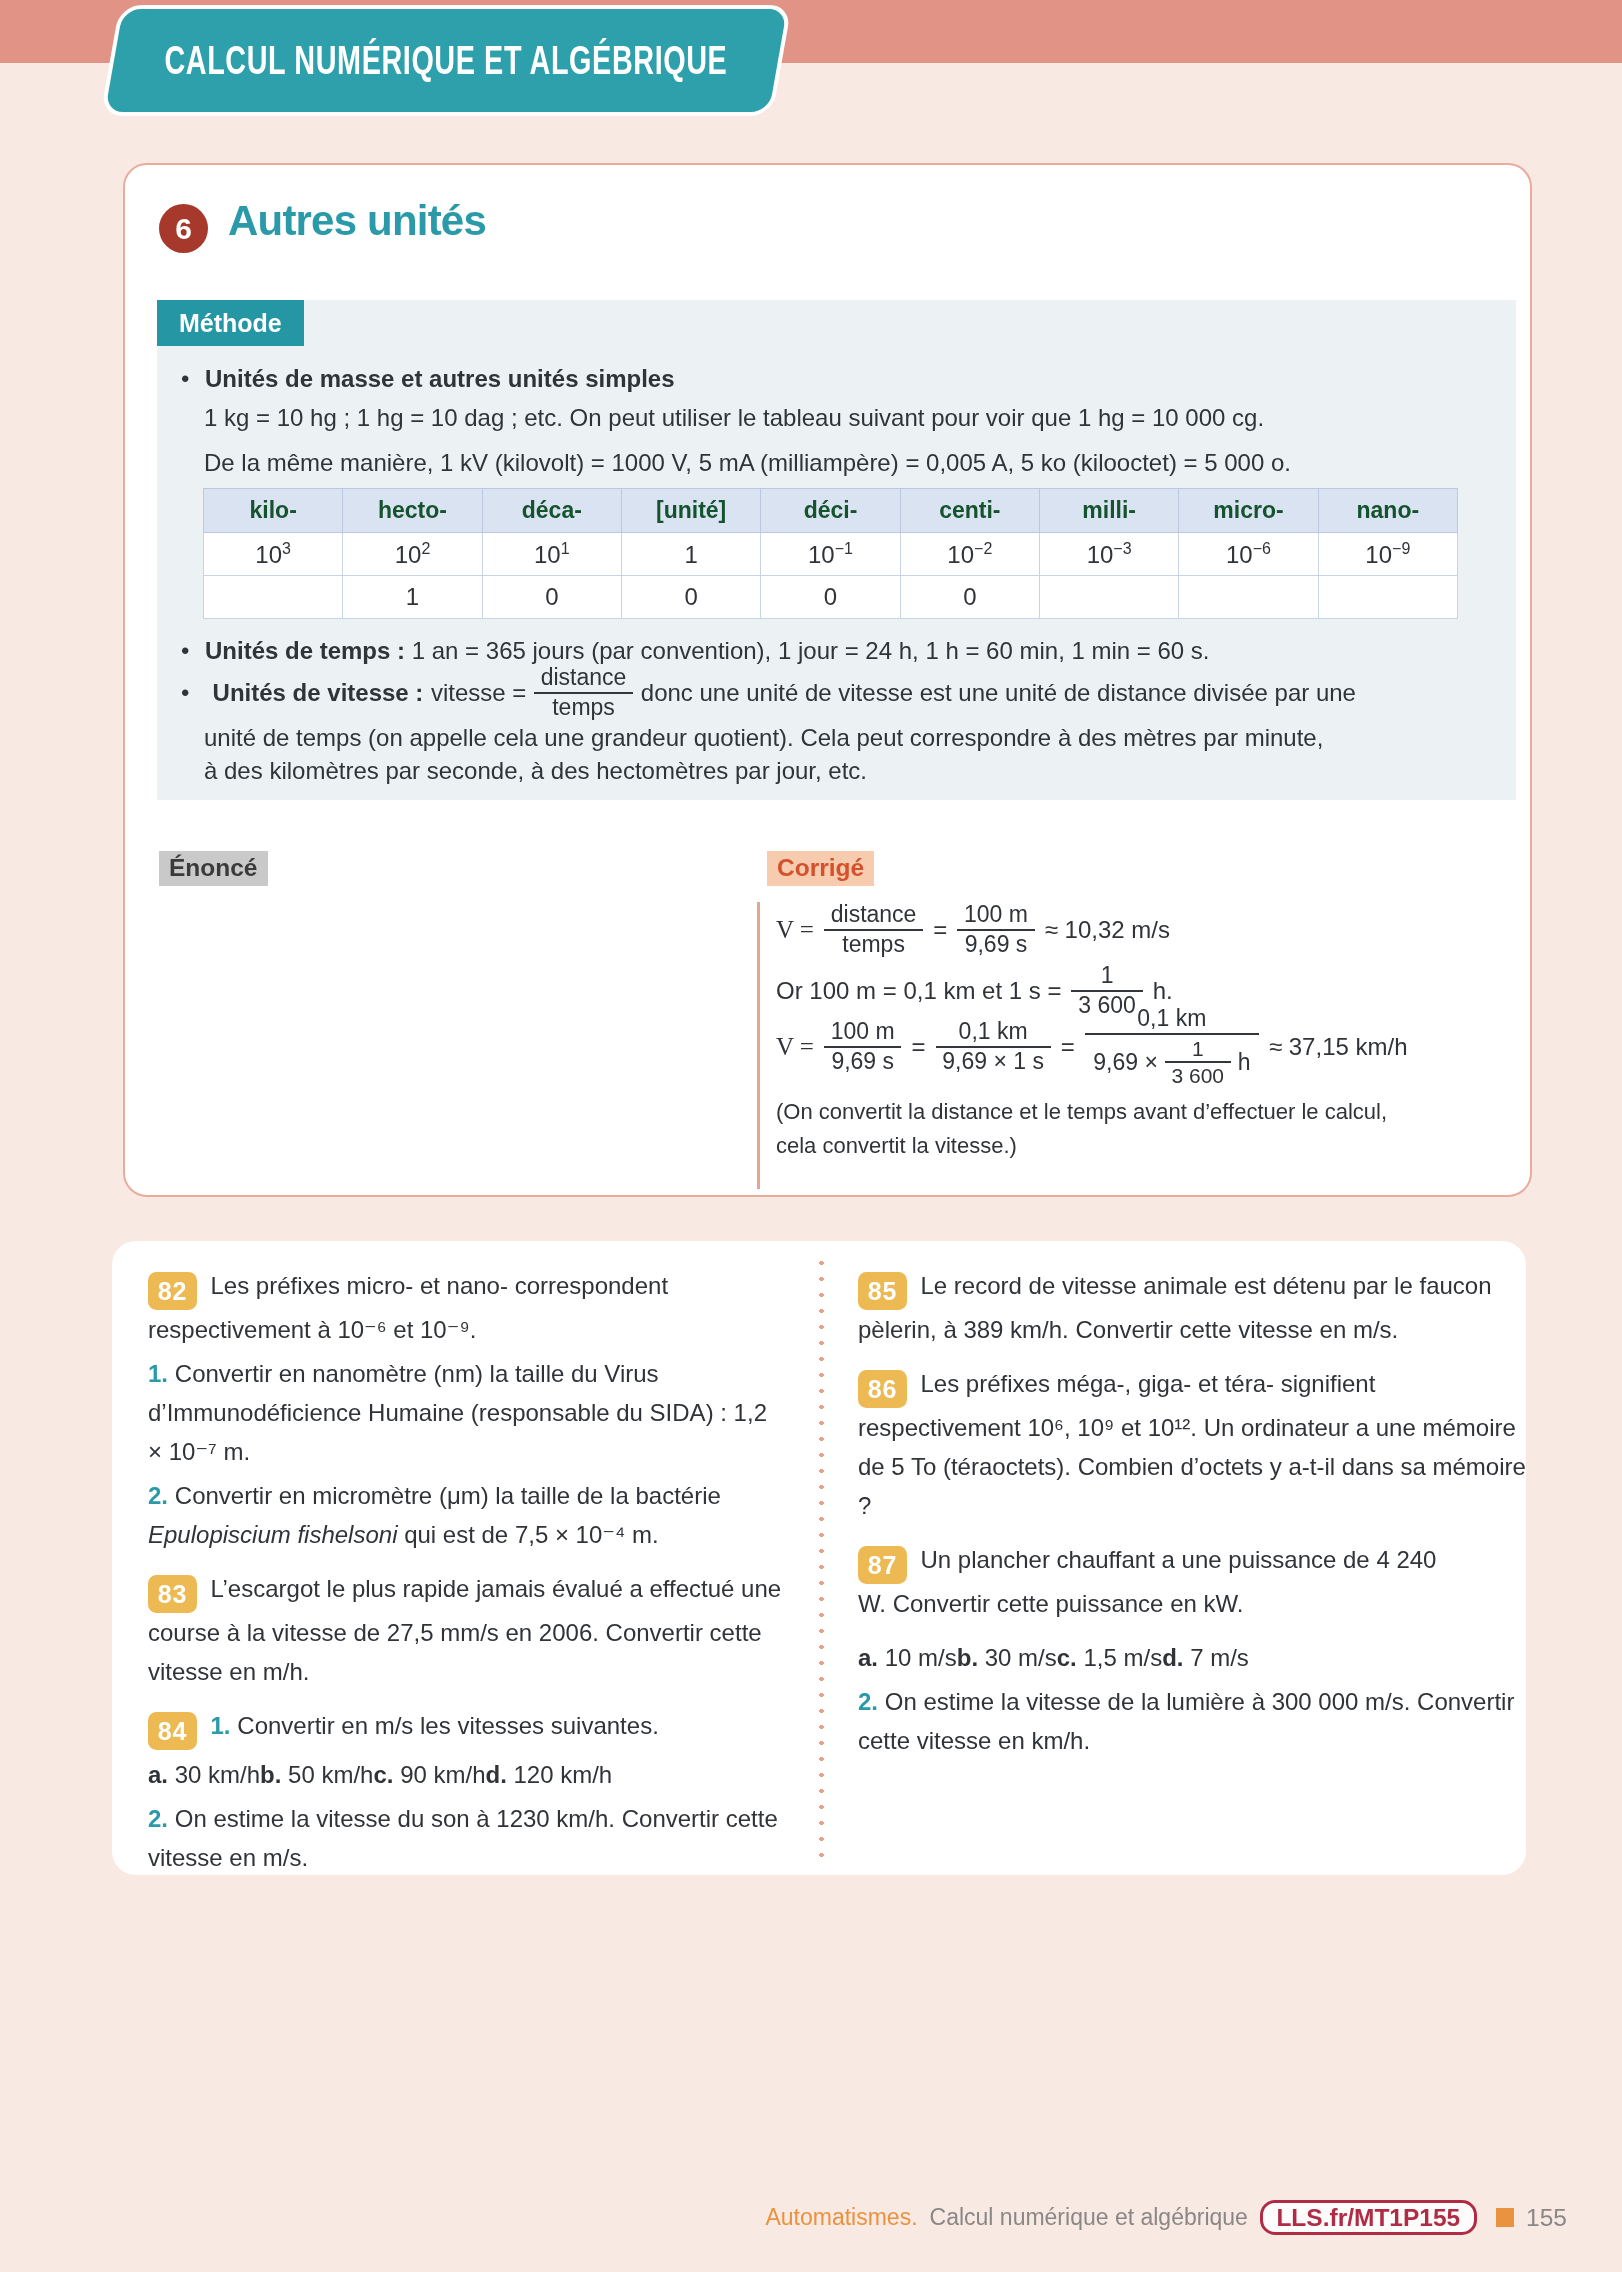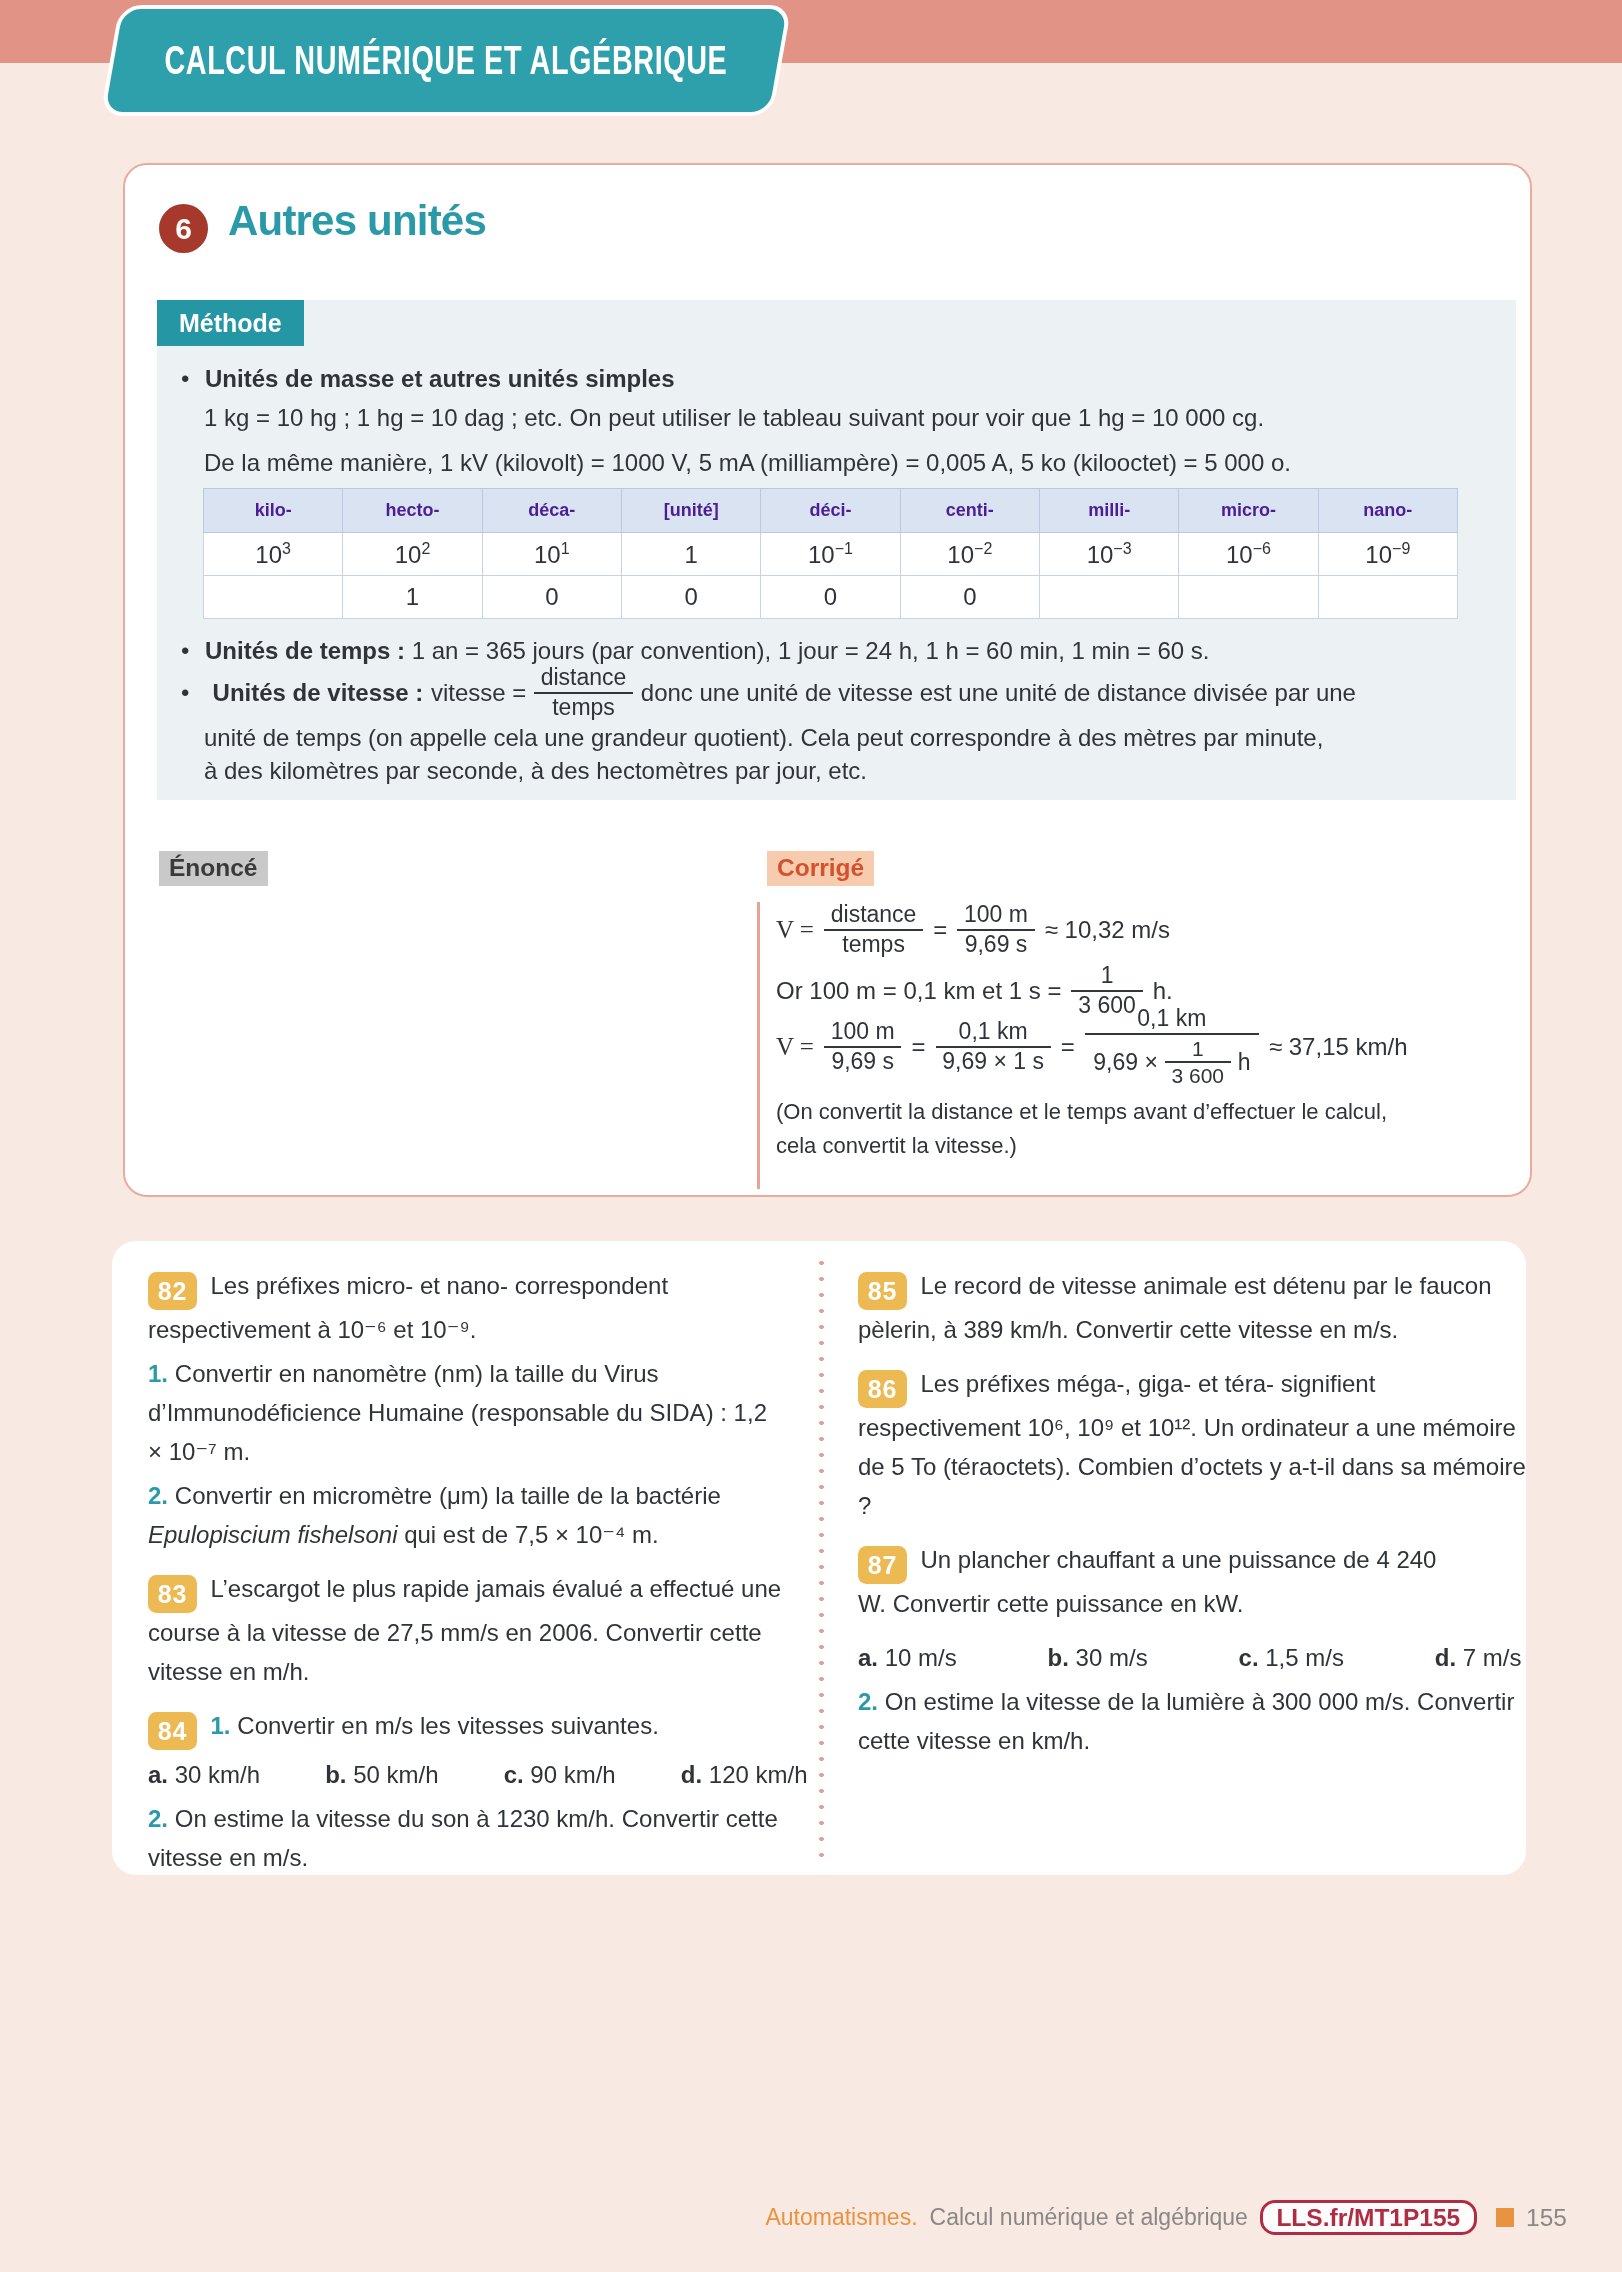--- a/index.html
+++ b/index.html
@@ -22,21 +22,21 @@
              color:#2b9aa8;letter-spacing:-0.8px;}
   
   .method{position:absolute;left:32px;top:135px;width:1359px;height:500px;background:#ecf1f4;}
   .method-tab{position:absolute;left:0;top:0;height:46px;line-height:46px;padding:0 22px;
               background:#2597a4;color:#fff;font-size:25px;font-weight:bold;}
   .m-line{position:absolute;font-size:24px;line-height:29px;white-space:nowrap;}
   .m-bullet{display:inline-block;width:24px;}
   .m-row{position:absolute;display:flex;align-items:center;gap:7.6px;font-size:24px;white-space:nowrap;}
   .ptable{position:absolute;left:46px;top:188px;width:1255px;border-collapse:collapse;
           table-layout:fixed;}
-  .ptable th{background:#d9e3f1;color:#4c1d95;font-size:18px;font-weight:bold;height:41px;
+  .ptable th{background:#d9e3f1;color:#14532d;font-size:23px;font-weight:bold;height:41px;
              border:1.7px solid #bac9df;}
   .ptable td{background:#fff;height:40px;border:1.7px solid #c6d4e6;text-align:center;font-size:24px;}
   .tsup{font-size:16px;vertical-align:8.5px;}
   
   .enonce-label{position:absolute;left:34px;top:686px;background:#c9c9c9;color:#3a3a3a;
                 font-size:24.5px;font-weight:bold;padding:3.4px 10px;}
   .corrige-label{position:absolute;left:642px;top:686px;background:#f6cbae;color:#d4512d;
                  font-size:24.5px;font-weight:bold;padding:3.4px 10px;}
   .enonce-text{position:absolute;left:34px;top:730px;width:592px;font-size:24px;line-height:45px;}
   .enonce-text p{margin:0;}
@@ -59,21 +59,21 @@
            background-image:radial-gradient(circle 2.5px,#e3a295 97%,transparent 100%);
            background-size:5px 16px;background-repeat:repeat-y;}
   .ex{margin-bottom:15px;}
   .ex p{margin:5px 0 0;font-size:24px;line-height:39px;}
   .ex p:first-child{margin-top:0;}
   .badge{display:inline-block;min-width:49px;height:38px;line-height:38px;border-radius:8.5px;
          background:#ecb952;color:#fff;font-weight:bold;font-size:25px;text-align:center;
          margin-right:13.5px;vertical-align:-6px;letter-spacing:0.8px;}
   .tn{color:#2b9aa8;font-weight:bold;margin-right:6.8px;}
   .ol{font-weight:bold;}
-  .opts{display:flex;justify-content:space-between;font-size:24px;line-height:39px;
+  .opts{display:flex;justify-content:flex-start;font-size:24px;line-height:39px;
         margin:5px 0 0;padding-right:8.5px;}
   .it{font-style:italic;}
   .mw745{max-width:630px;} .mw760{max-width:642px;} .mw705{max-width:596px;}
   
   .footer{position:absolute;top:2197px;right:56px;height:41px;display:flex;align-items:center;gap:12px;}
   .f-sec{color:#e9923f;font-weight:normal;font-size:23px;}
   .f-ch{color:#8b8785;font-size:23px;}
   .f-code{border:3.4px solid #b02c45;border-radius:15px;color:#b02c45;background:#fffdfc;
           font-weight:bold;font-size:24.5px;padding:0.8px 13.5px;}
   .f-sq{width:18.6px;height:18.6px;background:#e9923f;margin-left:6.8px;}

